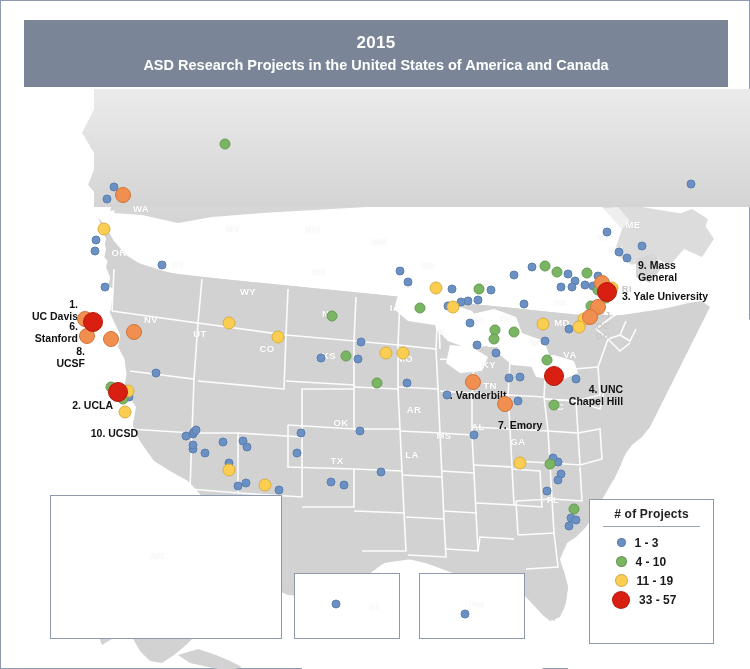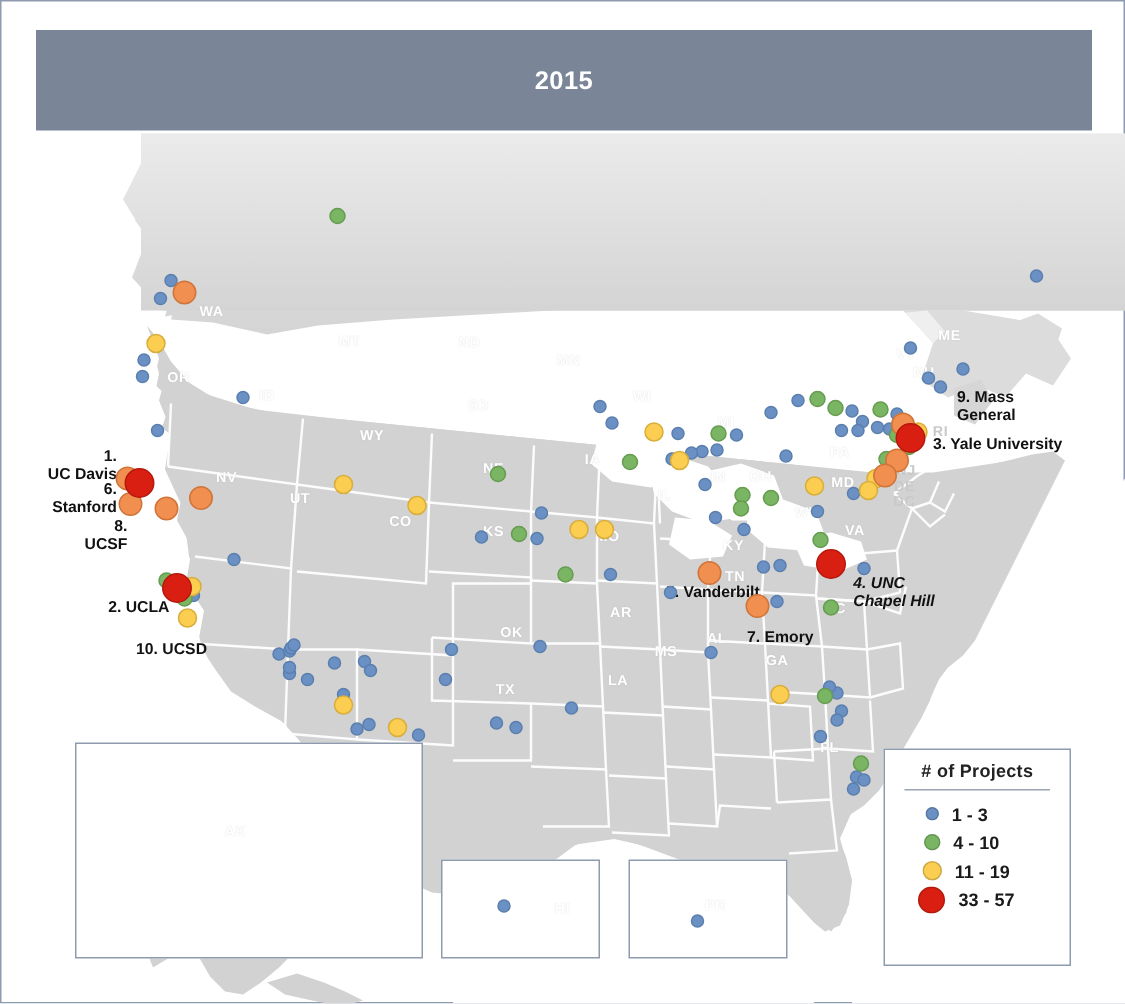--- a/index.html
+++ b/index.html
@@ -27,40 +27,41 @@
   
   .st{position:absolute;color:#ffffff;font-size:9.5px;font-weight:bold;
       letter-spacing:.4px;transform:translate(-50%,-50%);white-space:nowrap;
       text-shadow:0 0 1px rgba(160,160,160,.4);}
   .st.gray{color:#c9c9c9;text-shadow:none;}
   
   .cal{position:absolute;color:#111111;font-size:10.5px;font-weight:bold;
        line-height:11.5px;white-space:pre;}
   .cal.r{text-align:right;transform:translate(-100%,0);}
   .cal.l{text-align:left;}
-  .cal.c{text-align:left;transform:translate(-50%,0);font-style:italic;}
+  .cal.c{text-align:right;transform:translate(-50%,0);}
   
   .inset{position:absolute;border:1px solid #8e9bae;background:#ffffff;box-sizing:border-box;}
   
   #legend{position:absolute;left:588px;top:498px;width:125px;height:145px;
           border:1px solid #8e9bae;background:#ffffff;box-sizing:border-box;}
   #legend .ltitle{font-size:12px;font-weight:bold;color:#222;text-align:center;
                   margin-top:7px;letter-spacing:.2px;}
   #legend .ldiv{height:1px;background:#9aa4b2;margin:5px 13px 6px 13px;}
   #legend .lrow{display:flex;align-items:center;height:19px;padding-left:22px;}
   #legend .lsw{border-radius:50%;box-sizing:border-box;flex:0 0 auto;}
   #legend .ltxt{font-size:12px;color:#1a1a1a;margin-left:9px;font-weight:bold;}
 </style>
 </head>
 <body>
 
 <div id="frame">
 
   <div id="header">
     <div class="yr">2015</div>
+    <div class="sub">ASD Research Projects in the United States of America and Canada</div>
   </div>
 
   <div id="stage">
 
     <svg id="mapsvg" viewBox="0 0 748 580">
       <defs>
         <linearGradient id="canGrad" x1="0" y1="0" x2="0" y2="1">
           <stop offset="0%" stop-color="#ebebeb"></stop>
           <stop offset="100%" stop-color="#d4d4d4"></stop>
         </linearGradient>

